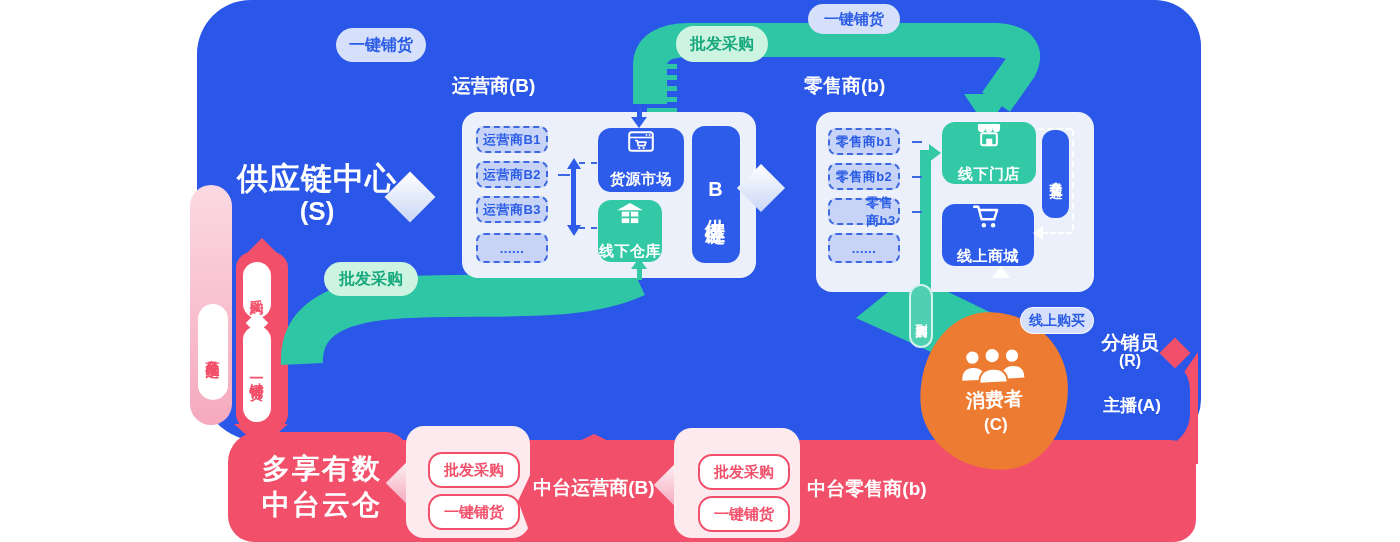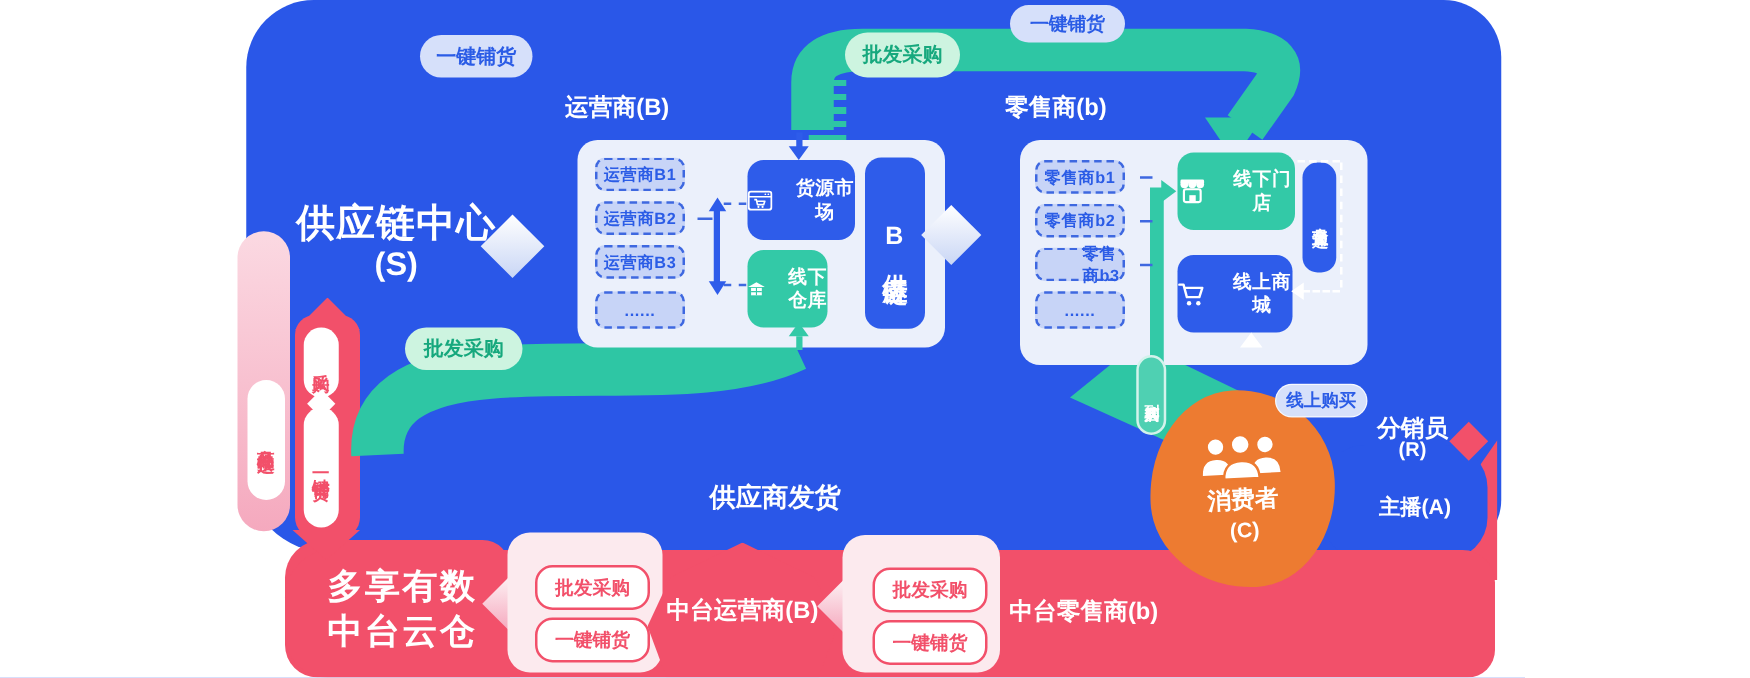--- a/index.html
+++ b/index.html
@@ -27,21 +27,21 @@
          background:repeating-linear-gradient(to bottom,#2EC6A4 0 5px,rgba(0,0,0,0) 5px 11px);}
   
   .panel{background:#EBF0FB;border-radius:16px;}
   .op-panel{left:462px;top:112px;width:294px;height:166px;}
   .rt-panel{left:816px;top:112px;width:278px;height:180px;}
   
   .dashed-box{width:72px;height:27px;background:#C7D4F7;border:2px dashed #3E68E0;border-radius:8px;
               color:#2B5CE6;font-weight:bold;font-size:13px;display:flex;align-items:center;justify-content:center;
               box-sizing:border-box;letter-spacing:.5px;}
   
-  .node{border-radius:13px;color:#fff;font-weight:bold;display:flex;
+  .node{border-radius:13px;color:#fff;font-weight:bold;display:flex;flex-direction:column;
         align-items:center;justify-content:center;gap:18px;text-align:center;}
   .node-blue{background:#2E5CEA;}
   .node-teal{background:#33C9A7;}
   .node-label{font-size:15px;letter-spacing:.5px;}
   
   .pill{border-radius:18px;font-weight:bold;display:flex;align-items:center;justify-content:center;}
   .pill-blue{background:#D6E0FA;color:#2B5CE6;}
   .pill-green{background:#CDF4E0;color:#16A87D;}
   .pill-outline{background:#fff;border:2px solid #F2506A;color:#F2506A;border-radius:14px;font-size:15px;}
   .vpill{background:#fff;color:#F2506A;border-radius:15px;font-weight:bold;font-size:14px;
@@ -190,21 +190,20 @@
   <div class="abs vpill" style="left:243px;top:262px;width:28px;height:56px;">
     <span class="vtext">采购</span>
   </div>
   <div class="abs" style="left:249px;top:315px;width:16px;height:16px;background:#fff;transform:rotate(45deg);"></div>
   <div class="abs vpill" style="left:243px;top:326px;width:28px;height:96px;">
     <span class="vtext">一键铺货</span>
   </div>
 
   <div class="abs pill pill-green" style="left:324px;top:262px;width:94px;height:34px;font-size:16px;">批发采购</div>
 
-  <div class="abs wtitle" style="left:540px;top:384px;width:160px;font-size:21px;">供应商发货</div>
 
   <div class="abs store-buy">
     <span class="vtext" style="letter-spacing:1px;">到店购买</span>
   </div>
 
   <div class="abs orange-blob">
     <svg width="66" height="38" viewBox="0 0 70 40">
       <circle cx="14" cy="10" r="6.5" fill="#fff"></circle>
       <path d="M2 34 q0 -13 12 -13 q12 0 12 13 z" fill="#fff"></path>
       <circle cx="56" cy="10" r="6.5" fill="#fff"></circle>

